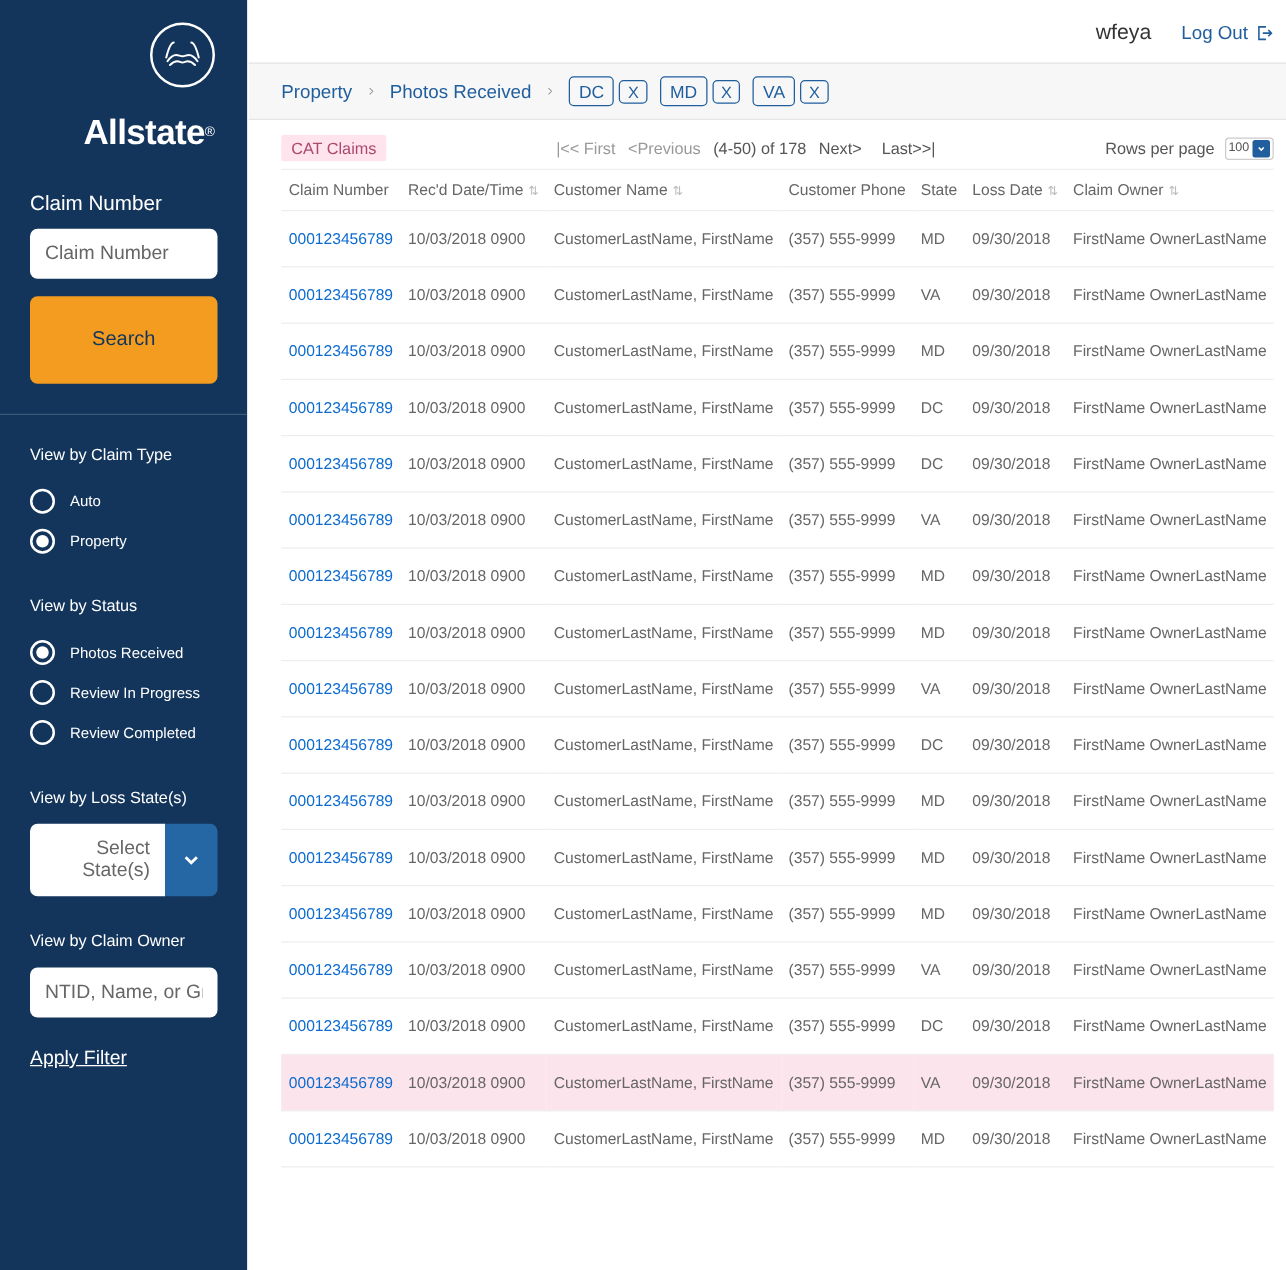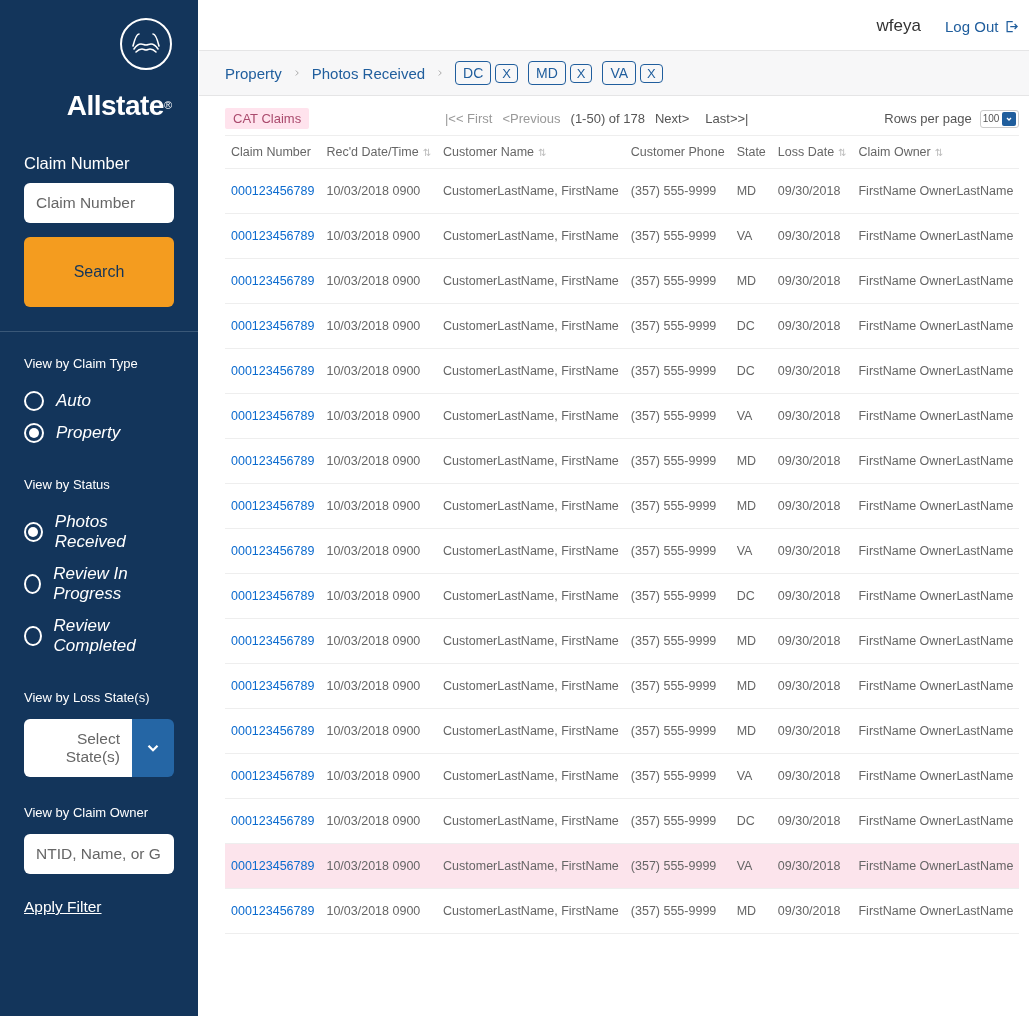--- a/index.html
+++ b/index.html
@@ -20,21 +20,21 @@
     .search-btn { margin-top: 14px; width: 150px; padding: 26px 0; background: #f49c1f; color: #13355b; border: none; border-radius: 6px; font-size: 16px; font-weight: 500; cursor: pointer; }
 
     .divider { height: 1px; background: #3a5878; margin: 0; }
 
     .filters { padding: 24px 24px; }
     .filter-group { margin-bottom: 28px; }
     .filter-title { font-size: 13px; margin-bottom: 14px; font-weight: 400; }
     .radio-row { display: flex; align-items: center; gap: 12px; padding: 6px 0; cursor: pointer; }
     .radio { width: 20px; height: 20px; border: 2.5px solid #fff; border-radius: 50%; display: inline-flex; align-items: center; justify-content: center; }
     .radio.selected::after { content: ""; width: 10px; height: 10px; background: #fff; border-radius: 50%; }
-    .radio-label { font-size: 17px; font-style: italic; }
+    .radio-label { font-size: 12px; }
 
     .select-wrap { display: flex; text-align: right; }
     .select-input { flex: 1; padding: 11px 12px; font-size: 15.5px; border: none; border-radius: 6px 0 0 6px; color: #666; background:#fff; }
     .select-chevron { width: 42px; background: #2566a5; border-radius: 0 6px 6px 0; display: flex; align-items: center; justify-content: center; cursor: pointer; }
     .chev-down { width: 18px; height: 18px; }
     .apply-filter { display: inline-block; margin-top: 14px; font-size: 15.5px; text-decoration: underline; color: #fff; cursor: pointer; }
 
     .main { flex: 1; display: flex; flex-direction: column; background: #fff; border-left: 1px solid #fff; }
     .topbar { display: flex; align-items: center; padding: 16px 26px 14px 26px; }
     .page-title { font-size: 24px; font-weight: 600; color: #222; }
@@ -170,21 +170,21 @@
     <span class="chip">VA</span>
       <span class="chip-x">X</span>
   </div>
 
   <div class="content">
     <div class="table-top">
       <span class="cat-badge">CAT Claims</span>
       <div class="paging">
         <span>|&lt;&lt; First</span>
         <span>&lt;Previous</span>
-        <span class="active">(1-50) of 178</span>
+        <span class="active">(4-50) of 178</span>
         <span class="active">Next&gt;</span>
         <span class="active" style="margin-left:6px">Last&gt;&gt;|</span>
       </div>
       <div class="rpp">
         <span>Rows per page</span>
         <span class="rpp-select">
           <span>100</span>
           <span class="rpp-chev">
               <svg width="8" height="8" viewBox="0 0 24 24" fill="none" stroke="#fff" stroke-width="4">
                 <path d="M6 9l6 6 6-6"></path>

